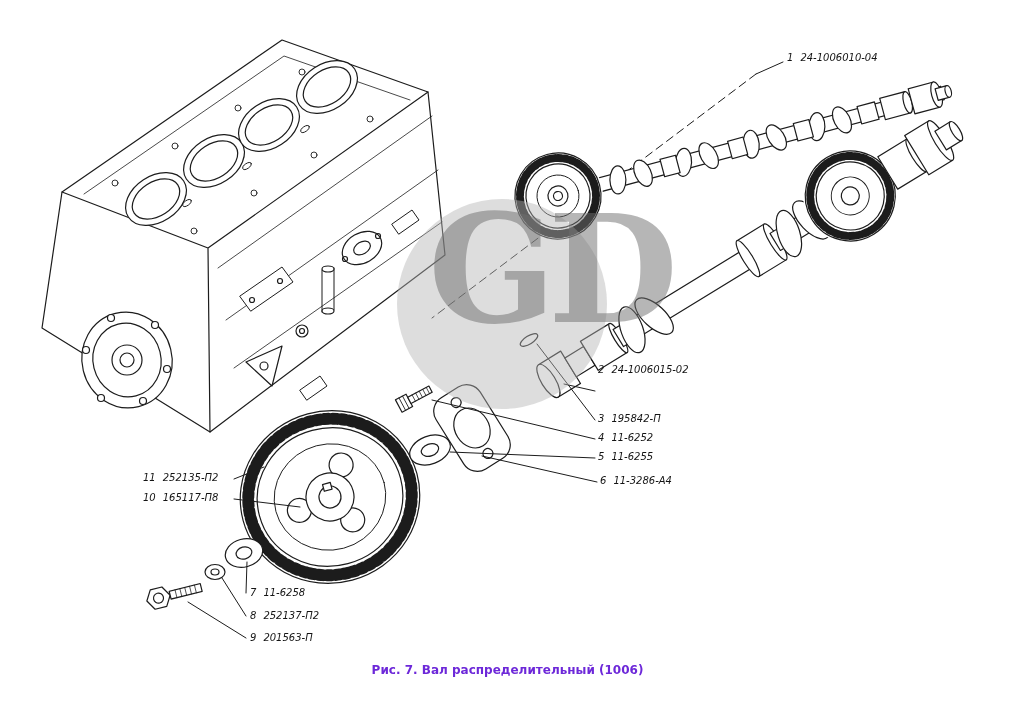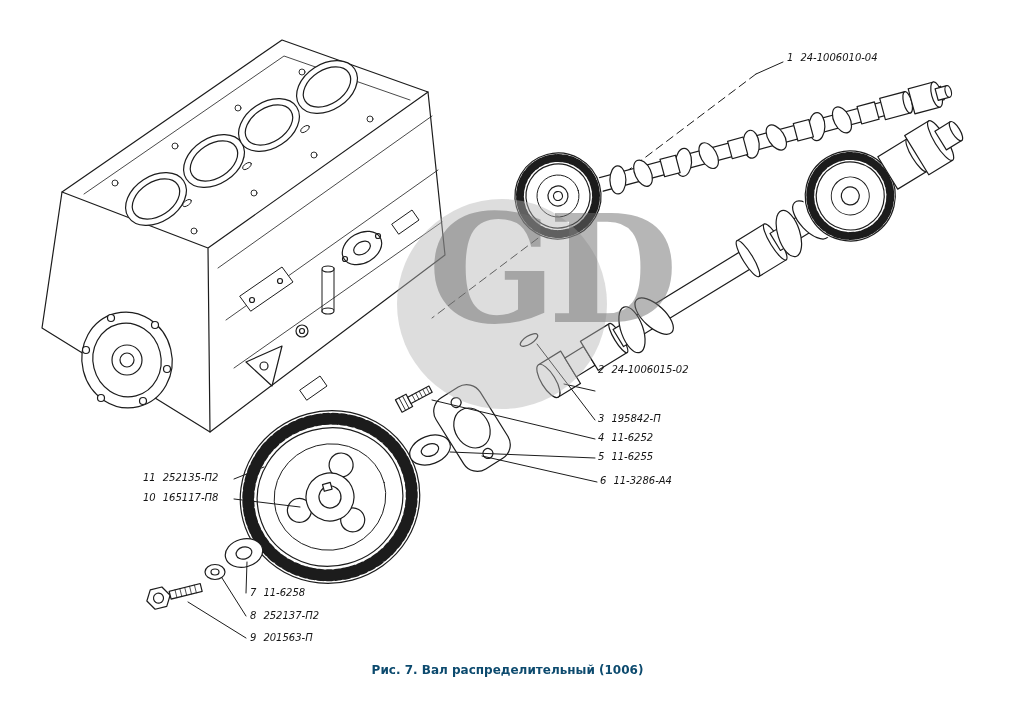--- a/index.html
+++ b/index.html
@@ -9,21 +9,21 @@
   .watermark{position:absolute;inset:0;z-index:4;pointer-events:none;margin-top:6px;}
   .wm-circle{position:absolute;left:397px;top:193px;width:210px;height:210px;border-radius:50%;
              background:rgba(180,180,180,0.45);}
   .wm-logo{position:absolute;left:428px;top:188px;font-family:"DejaVu Serif",serif;font-weight:bold;
            font-size:150px;line-height:1;color:rgba(110,110,110,0.5);letter-spacing:-8px;}
   .wm-text{position:absolute;left:328px;top:440px;font-family:"DejaVu Sans",sans-serif;font-weight:bold;
            font-size:70px;line-height:1;color:rgba(145,145,145,0.5);letter-spacing:2px;}
   .plabel{position:absolute;z-index:5;white-space:nowrap;font-style:italic;font-size:10px;color:#141414;}
   .plabel .ref{display:inline-block;margin-right:7px;}
   .caption{position:absolute;left:0;right:0;top:663px;text-align:center;z-index:5;
-           font-weight:bold;font-size:12px;color:#0c4a6e;}
+           font-weight:bold;font-size:12px;color:#6d28d9;}
 </style>
 </head>
 <body>
 
 <div class="stage">
 
   <svg class="art" width="1015" height="710" viewBox="0 0 1015 710">
     <g stroke="#1c1c1c" fill="none" stroke-width="1.2" stroke-linejoin="round" stroke-linecap="round">
 
       <path d="M756,74 L432,318" stroke-dasharray="8 5" stroke-width="1"></path>

